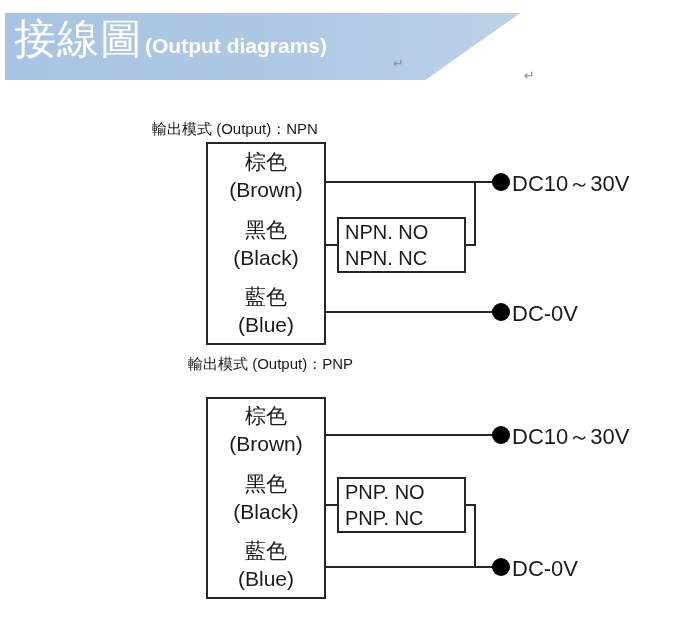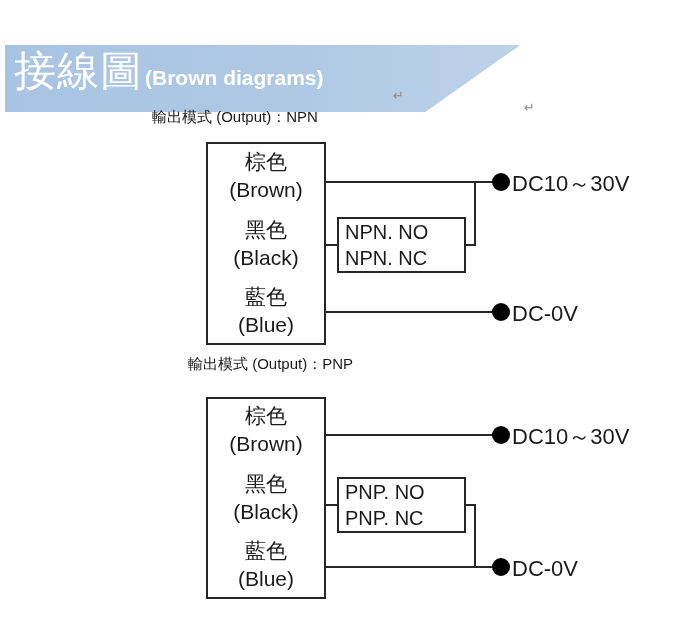--- a/index.html
+++ b/index.html
@@ -15,21 +15,20 @@
     font-family: "Liberation Sans", "DejaVu Sans", sans-serif;
   }
 
   
   #header-banner {
     position: absolute;
     left: 0;
     top: 0;
     width: 676px;
     height: 100px;
-    margin-top: 32px;
   }
   #banner-title-wrap {
     position: absolute;
     left: 14px;
     top: 18px;
     display: flex;
     align-items: baseline;
     white-space: nowrap;
     pointer-events: none;
   }
@@ -70,21 +69,21 @@
     top: 100px;
     width: 676px;
     height: 517px;
   }
   .section-title {
     position: absolute;
     font-size: 15px;
     color: #1a1a1a;
     white-space: nowrap;
   }
-  #npn-section-title { left: 152px; top: 8px; }
+  #npn-section-title { left: 152px; top: 20px; }
   #pnp-section-title { left: 152px; top: 255px; margin-left: 36px; }
 
   svg { display: block; }
   .wire {
     stroke: #262626;
     stroke-width: 2;
     fill: none;
   }
   .box-outline {
     stroke: #262626;
@@ -125,21 +124,21 @@
         <stop offset="100%" stop-color="#bcd2e8"></stop>
       </linearGradient>
     </defs>
     <polygon points="5,13 520,13 520,80 5,80" fill="url(#bannerGrad)"></polygon>
     <polygon points="520,13 520,80 425,80" fill="#ffffff"></polygon>
     <polygon points="5,13 520,13 425,80 5,80" fill="url(#bannerGrad)"></polygon>
   </svg>
 
   <div id="banner-title-wrap">
     <span id="banner-title-cjk">接線圖</span>
-    <span id="banner-title-en">(Brown diagrams)</span>
+    <span id="banner-title-en">(Output diagrams)</span>
   </div>
   <span id="banner-pilcrow-1" class="pilcrow">↵</span>
   <span id="banner-pilcrow-2" class="pilcrow">↵</span>
 </div>
 
 <div id="diagram-area">
 
   <div class="section-title" id="npn-section-title">輸出模式 (Output)：NPN</div>
 
   <div class="section-title" id="pnp-section-title">輸出模式 (Output)：PNP</div>

